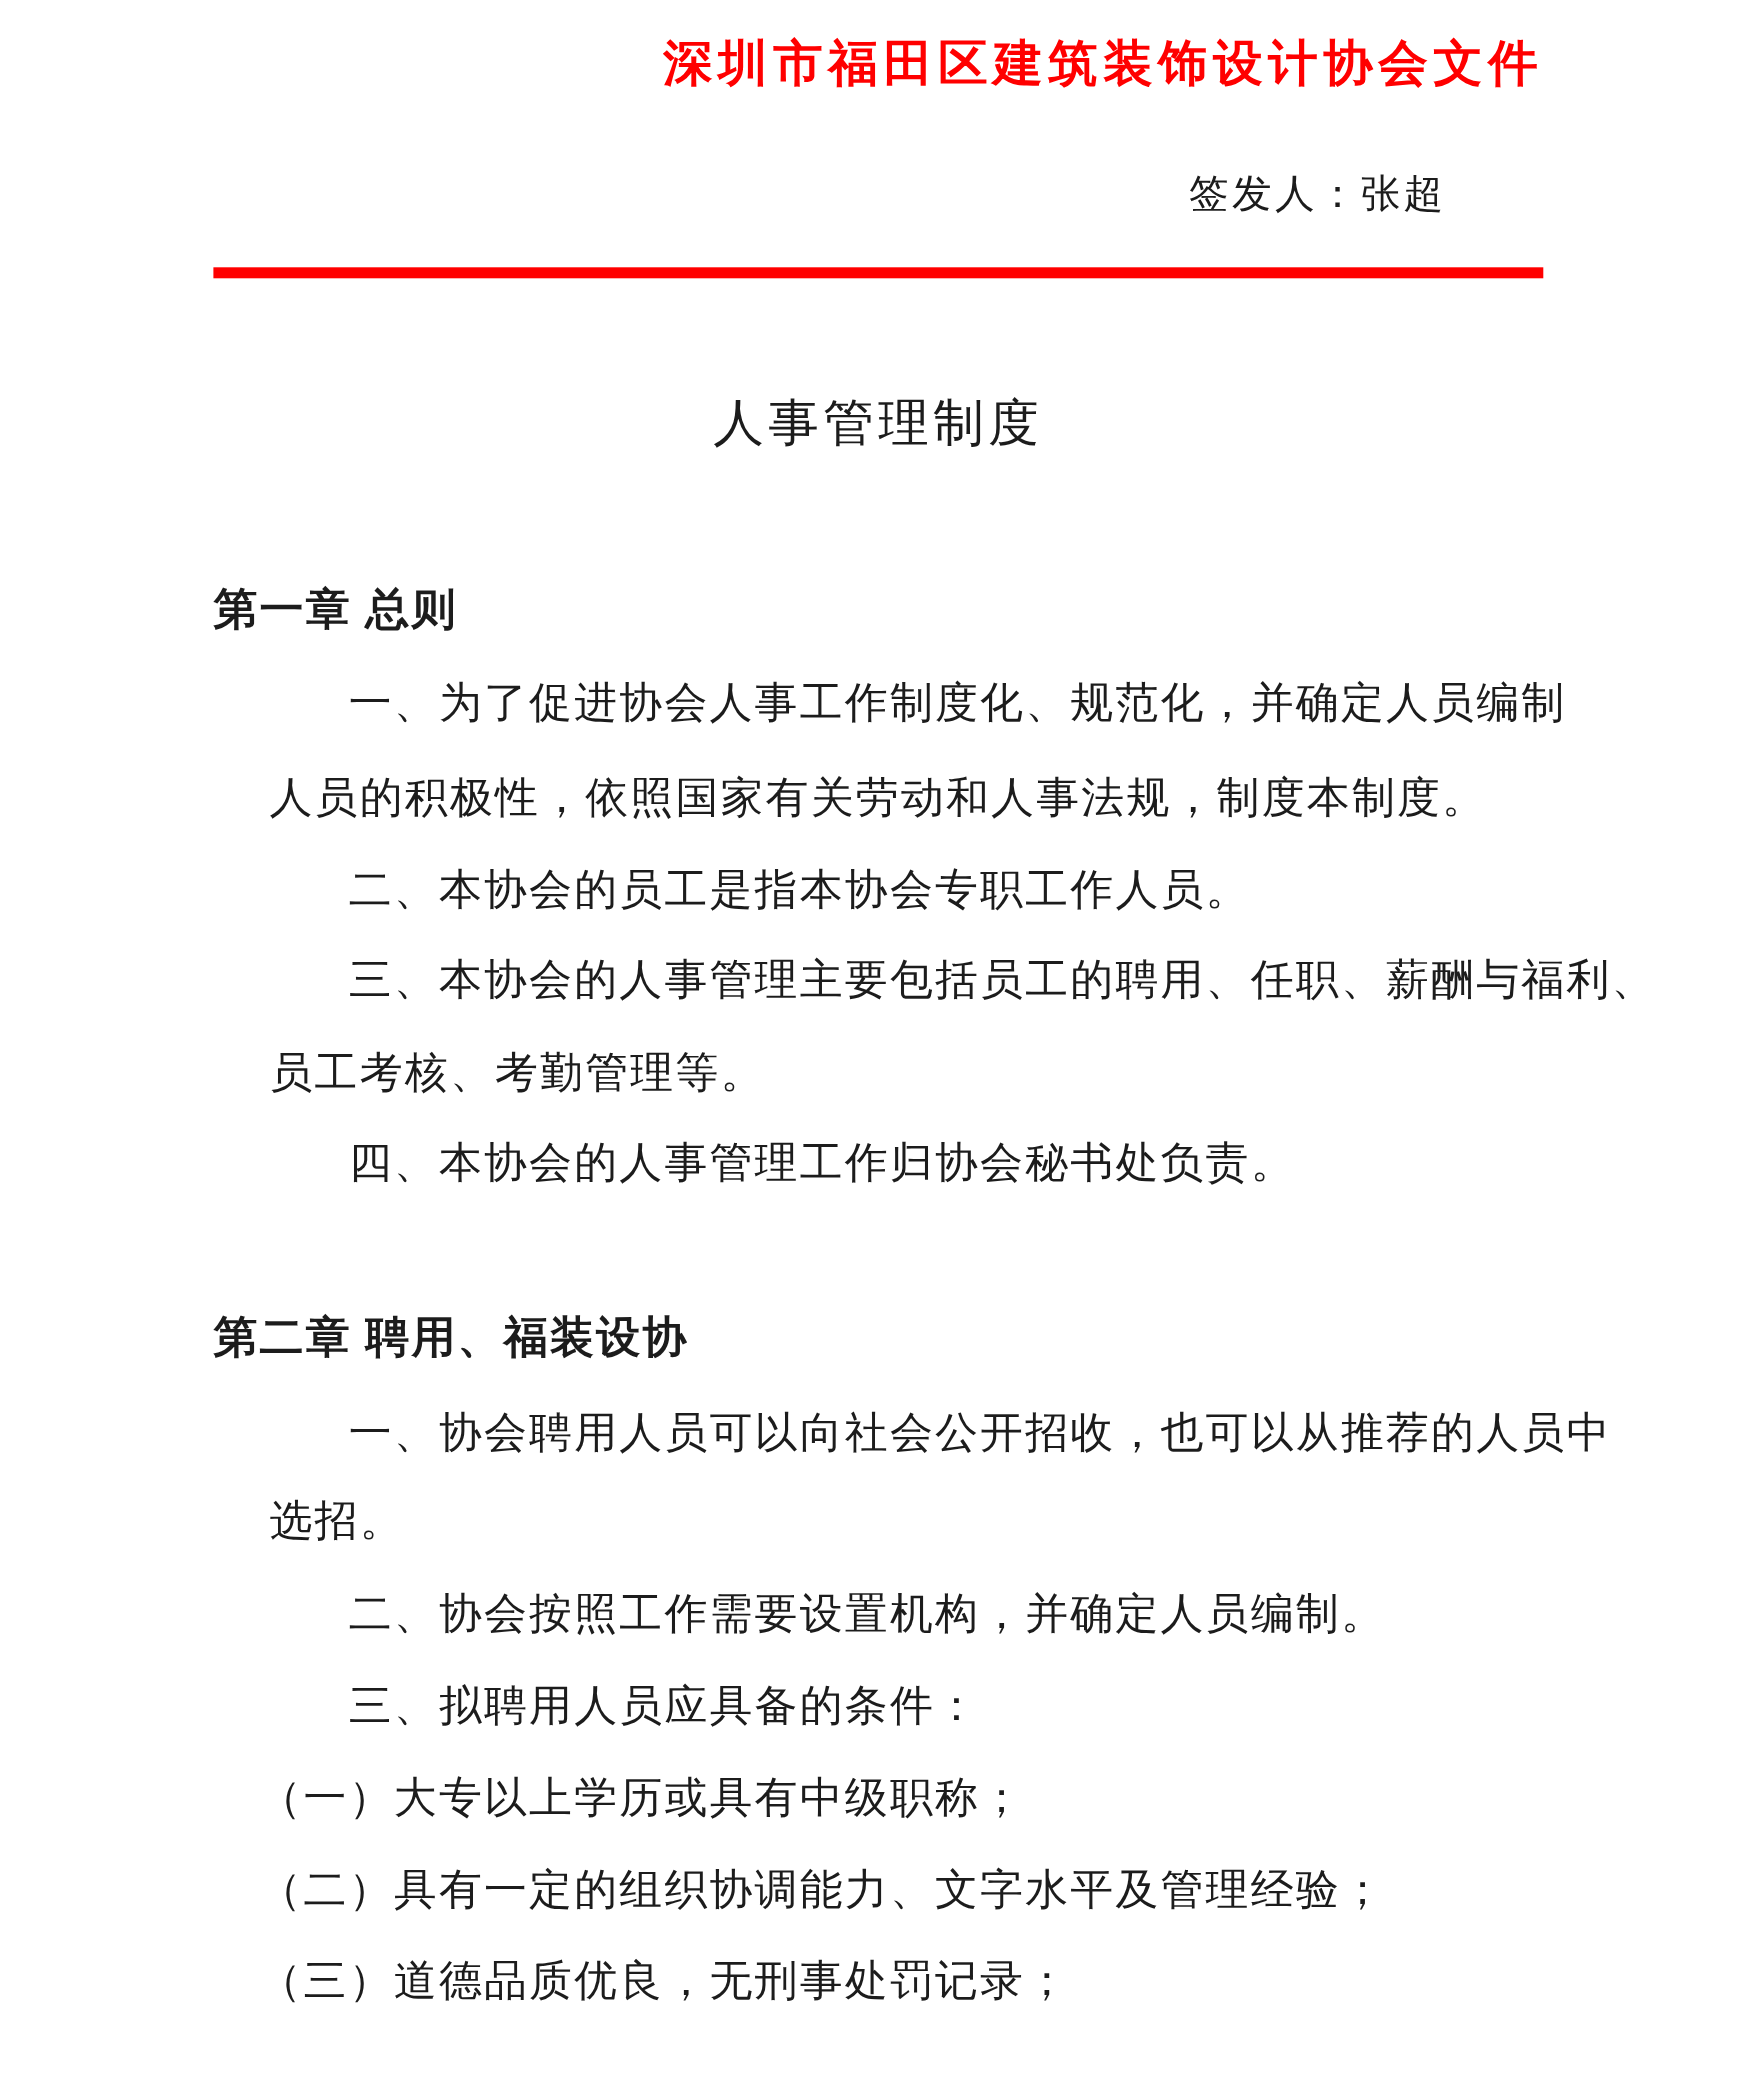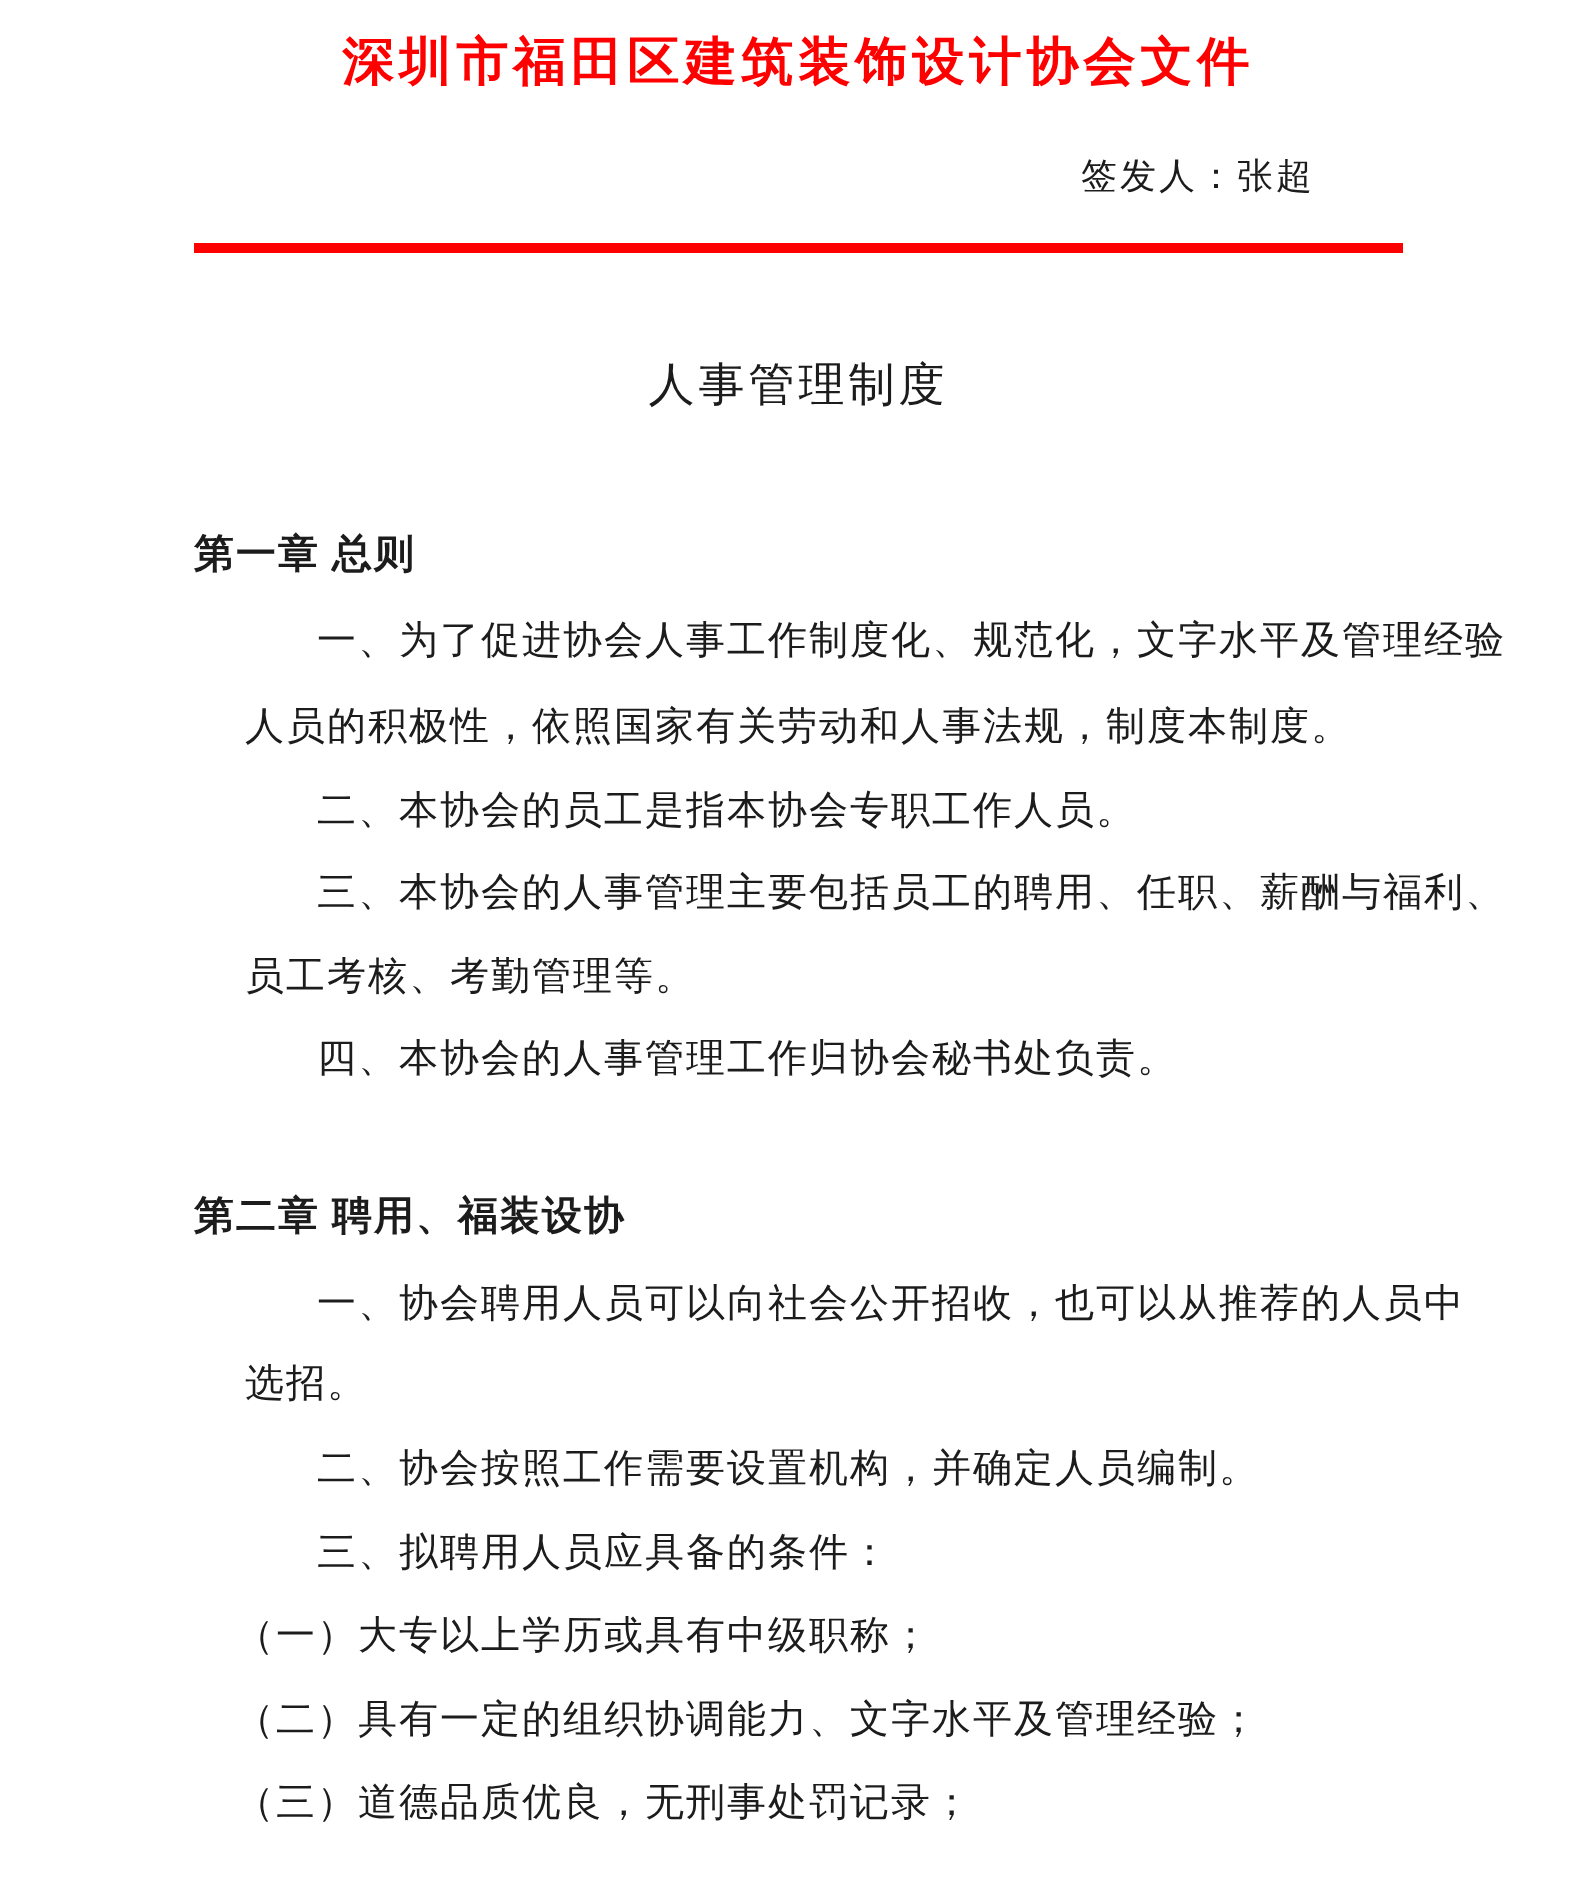--- a/index.html
+++ b/index.html
@@ -5,21 +5,21 @@
   html,body{
     margin:0;padding:0;background:#ffffff;
     width:1587px;height:1898px;overflow:hidden;
     font-family:"Liberation Serif","DejaVu Serif",serif;
   }
   .page{position:relative;width:1587px;height:1898px;background:#ffffff;}
 
   
   .org-title{
     position:absolute;top:36px;left:194px;width:1209px;
-    text-align:center;font-size:52px;font-weight:bold;
+    text-align:right;font-size:45px;font-weight:bold;
     letter-spacing:5px;color:#FF0000;line-height:1;white-space:nowrap;
   }
   .doc-meta-row{position:absolute;top:158px;left:0;width:1587px;height:44px;}
   .doc-number{
     position:absolute;left:260px;top:0;
     font-size:36px;color:#1c1c1c;letter-spacing:3px;line-height:1;white-space:nowrap;
   }
   .signer{
     position:absolute;right:272px;top:0;
     font-size:36px;color:#1c1c1c;letter-spacing:3px;line-height:1;white-space:nowrap;
@@ -57,21 +57,21 @@
   <div class="doc-meta-row">
     <span class="signer">签发人：张超</span>
   </div>
 
   <div class="red-rule"></div>
 
   <div class="doc-title">人事管理制度</div>
 
   <div id="doc-lines">
       <div class="line chapter" style="top: 531px;">第一章 总则</div>
-      <div class="line para" style="top: 618px;">一、为了促进协会人事工作制度化、规范化，文字水平及管理经验</div>
+      <div class="line para" style="top: 618px;">一、为了促进协会人事工作制度化、规范化，并确定人员编制</div>
       <div class="line cont" style="top: 704px;">人员的积极性，依照国家有关劳动和人事法规，制度本制度。</div>
       <div class="line para" style="top: 788px;">二、本协会的员工是指本协会专职工作人员。</div>
       <div class="line para" style="top: 870px;">三、本协会的人事管理主要包括员工的聘用、任职、薪酬与福利、</div>
       <div class="line cont" style="top: 954px;">员工考核、考勤管理等。</div>
       <div class="line para" style="top: 1036px;">四、本协会的人事管理工作归协会秘书处负责。</div>
       <div class="line chapter" style="top: 1193px;">第二章 聘用、福装设协</div>
       <div class="line para" style="top: 1281px;">一、协会聘用人员可以向社会公开招收，也可以从推荐的人员中</div>
       <div class="line cont" style="top: 1361px;">选招。</div>
       <div class="line para" style="top: 1446px;">二、协会按照工作需要设置机构，并确定人员编制。</div>
       <div class="line para" style="top: 1530px;">三、拟聘用人员应具备的条件：</div>

